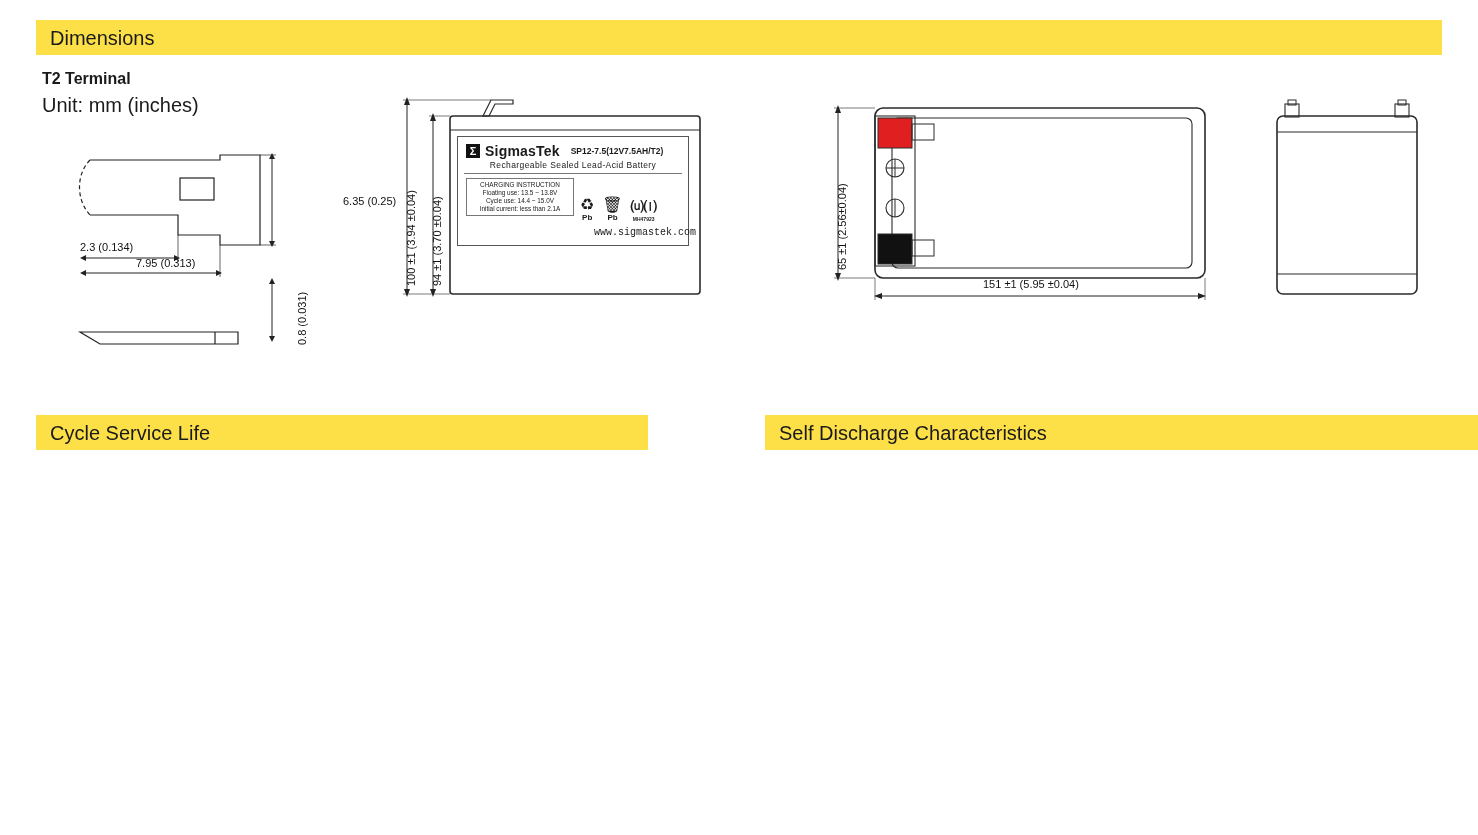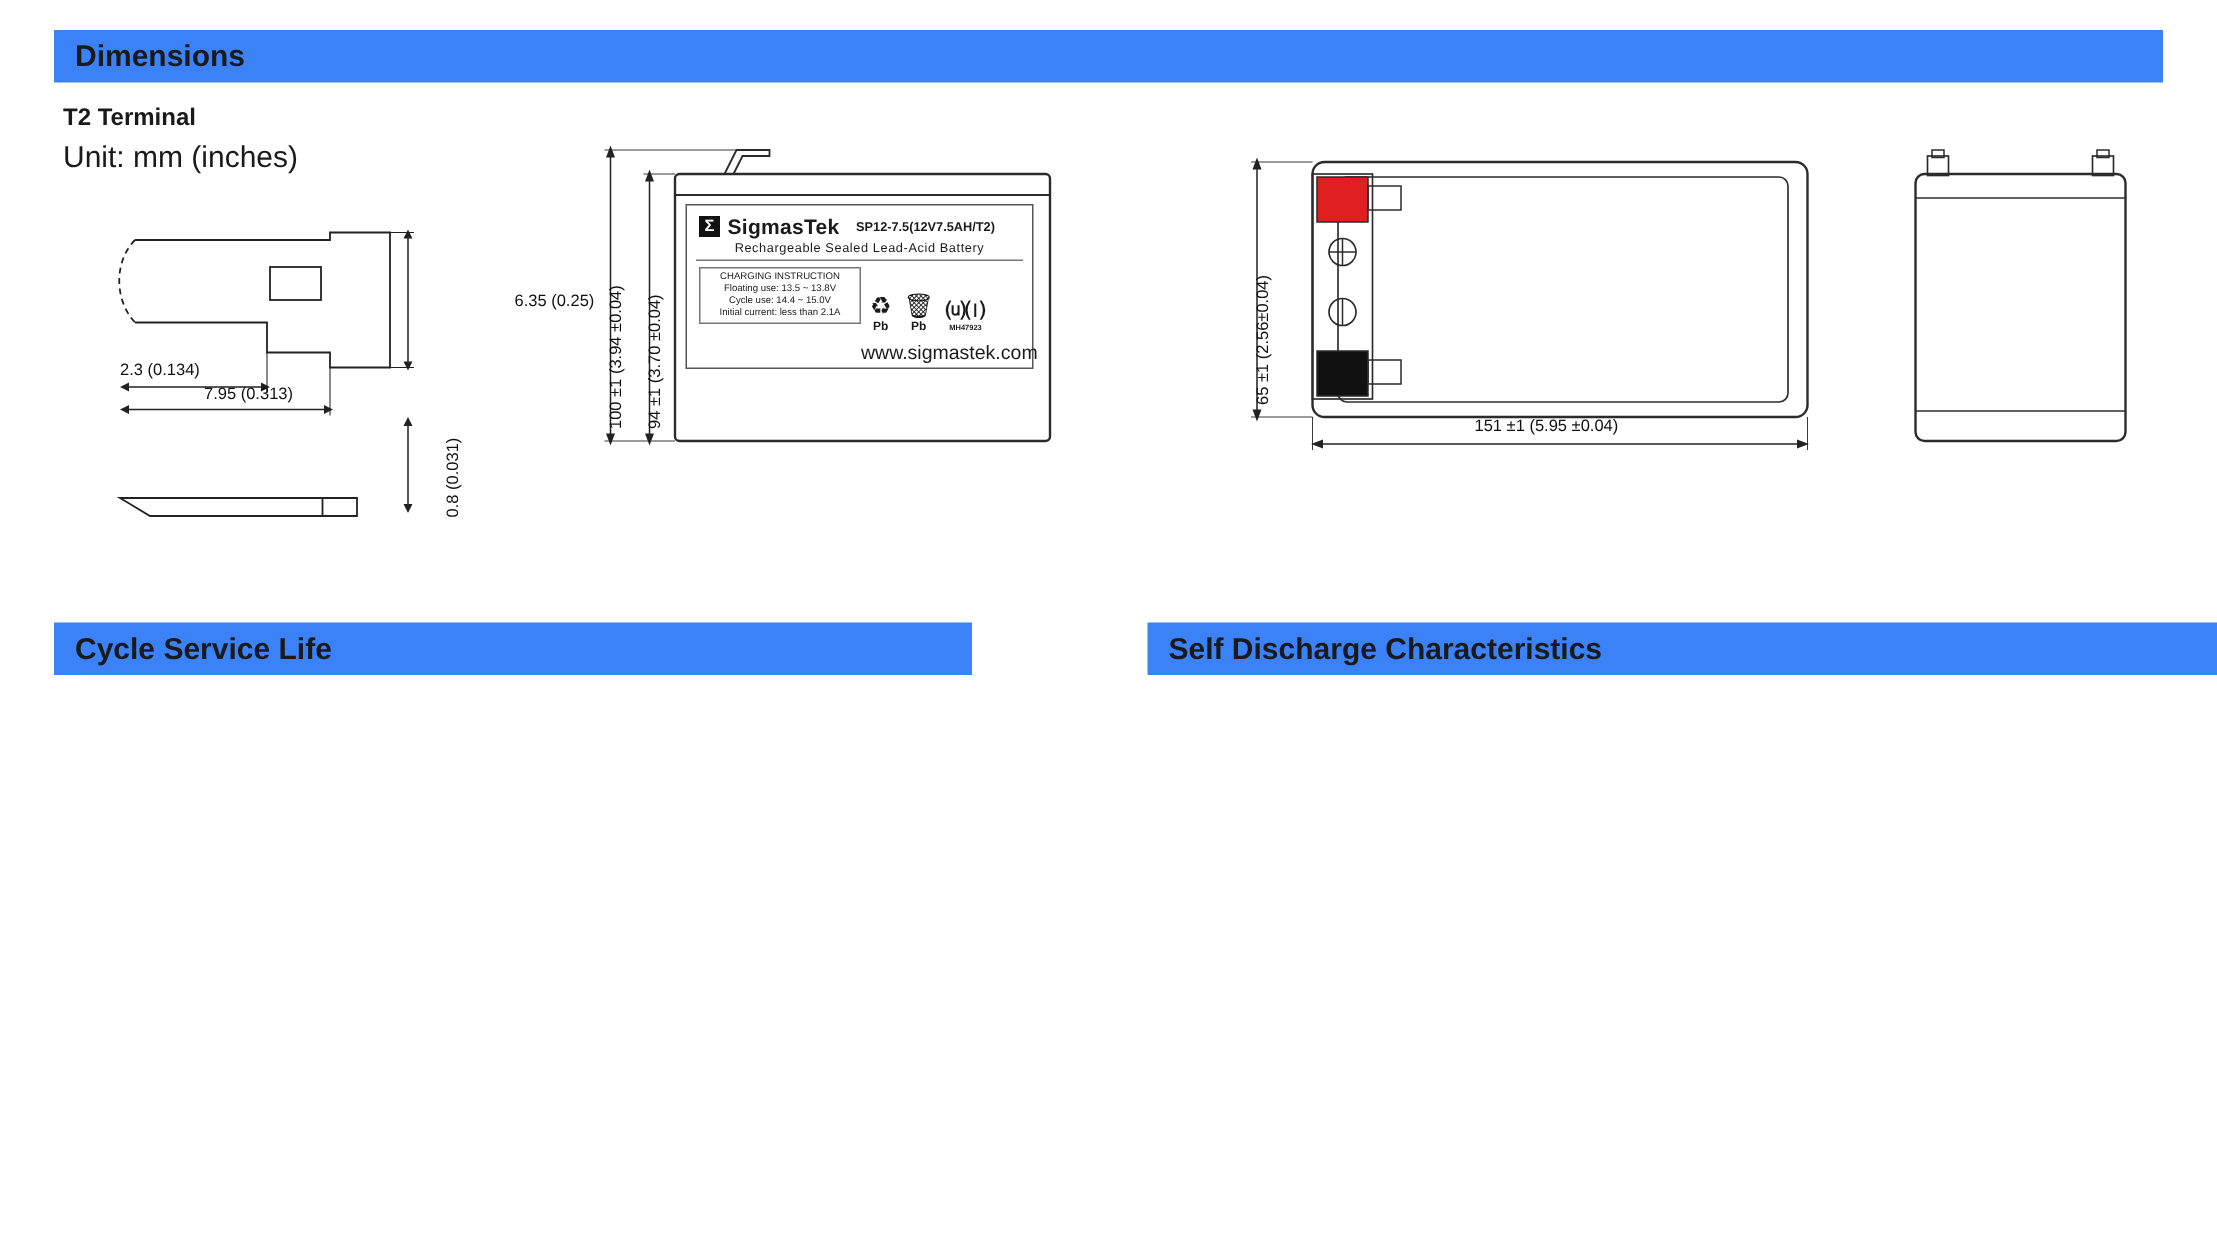--- a/index.html
+++ b/index.html
@@ -9,23 +9,23 @@
   }
   body {
     width: 1478px;
     height: 835px;
     font-family: "Liberation Sans", sans-serif;
     color: #1a1a1a;
     position: relative;
     overflow: hidden;
   }
   .section-header {
-    background: #3b82f6;
+    background: #fde047;
     font-size: 20px;
-    font-weight: bold;
+    font-weight: normal;
     color: #1a1a1a;
     padding: 7px 0 7px 14px;
     box-sizing: border-box;
   }
 
   
   #dimensions-header {
     position: absolute;
     left: 36px;
     top: 20px;
@@ -149,23 +149,24 @@
     display: block;
     font-size: 16px;
     line-height: 16px;
   }
   .pb-label {
     font-size: 8px;
     font-weight: bold;
   }
   .web-url {
     position: absolute;
-    left: 116px;
+    left: 136px;
     top: 90px;
-    font-size: 13px;
+    font-size: 10px;
+    font-family: Liberation Mono, monospace;
   }
 
   
   #top-view {
     position: absolute;
     left: 820px;
     top: 88px;
     width: 430px;
     height: 230px;
   }

